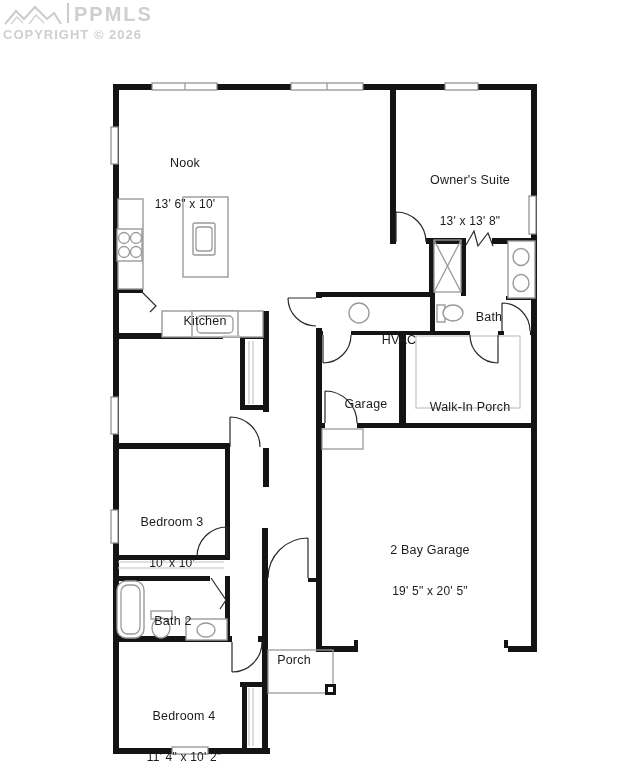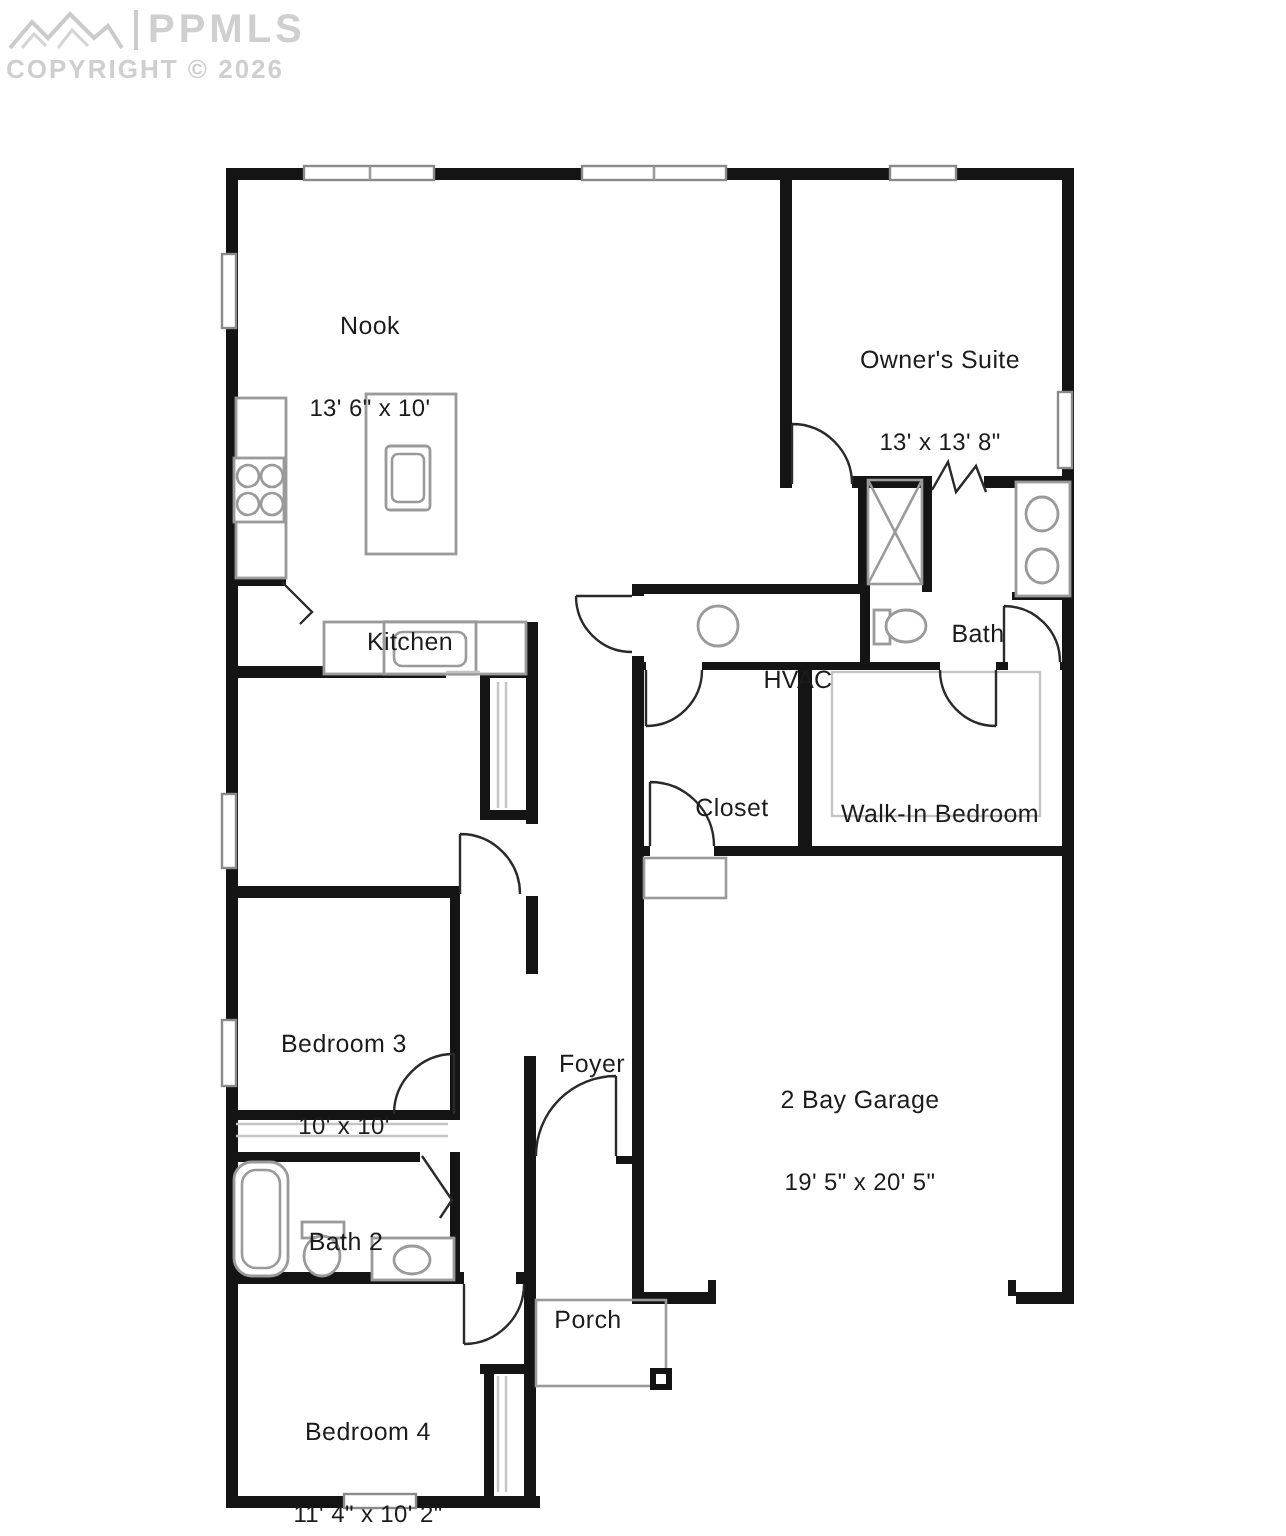--- a/index.html
+++ b/index.html
@@ -14,21 +14,21 @@
   .win{fill:#ffffff;stroke:#8a8a8a;stroke-width:1.2;}
   .fx{fill:#ffffff;stroke:var(--fixture);stroke-width:1.4;}
   .fx2{fill:none;stroke:var(--fixture);stroke-width:1.3;}
   .lt{fill:none;stroke:var(--lt);stroke-width:1.2;}
   .arc{fill:none;stroke:var(--arc);stroke-width:1.2;}
   .room-label{position:absolute;width:180px;margin-left:-90px;text-align:center;
     color:var(--text);font-weight:normal;font-size:12.5px;line-height:13.5px;
     letter-spacing:.2px;white-space:pre;}
   .room-label .dims{font-size:12px;}
   .wm{position:absolute;left:3px;top:3px;color:var(--watermark);}
-  .wm-row{display:flex;align-items:center;height:24px;}
+  .wm-row{display:flex;height:24px;}
   .wm-brand{font-size:20px;font-weight:bold;letter-spacing:2px;color:#cfcfcf;}
   .wm-bar{width:2px;height:20px;background:var(--watermark);margin:0 5px 0 4px;}
   .wm-copy{font-size:13px;font-weight:bold;letter-spacing:1px;color:#cfcfcf;margin-top:0px;}
 </style>
 </head>
 <body>
 
 <div class="canvas">
 
   <svg class="plan-svg" width="643" height="768" viewBox="0 0 643 768">
@@ -173,31 +173,28 @@
   <div class="room-label" style="left:399px;top:307px">
     <div>HVAC</div>
   </div>
   <div class="room-label" style="left:205px;top:288px">
     <div>Kitchen</div>
   </div>
   <div class="room-label" style="left:489px;top:284px">
     <div>Bath</div>
   </div>
   <div class="room-label" style="left:366px;top:371px">
-    <div>Closet</div>
+    <div>Garage</div>
   </div>
   <div class="room-label" style="left:470px;top:374px">
-    <div>Walk-In Bedroom</div>
+    <div>Walk-In Porch</div>
   </div>
   <div class="room-label" style="left:172px;top:489px">
     <div>Bedroom 3</div>
     <div class="dims">10' x 10'</div>
-  </div>
-  <div class="room-label" style="left:296px;top:499px">
-    <div>Foyer</div>
   </div>
   <div class="room-label" style="left:430px;top:517px">
     <div>2 Bay Garage</div>
     <div class="dims">19' 5" x 20' 5"</div>
   </div>
   <div class="room-label" style="left:173px;top:588px">
     <div>Bath 2</div>
   </div>
   <div class="room-label" style="left:294px;top:627px">
     <div>Porch</div>

